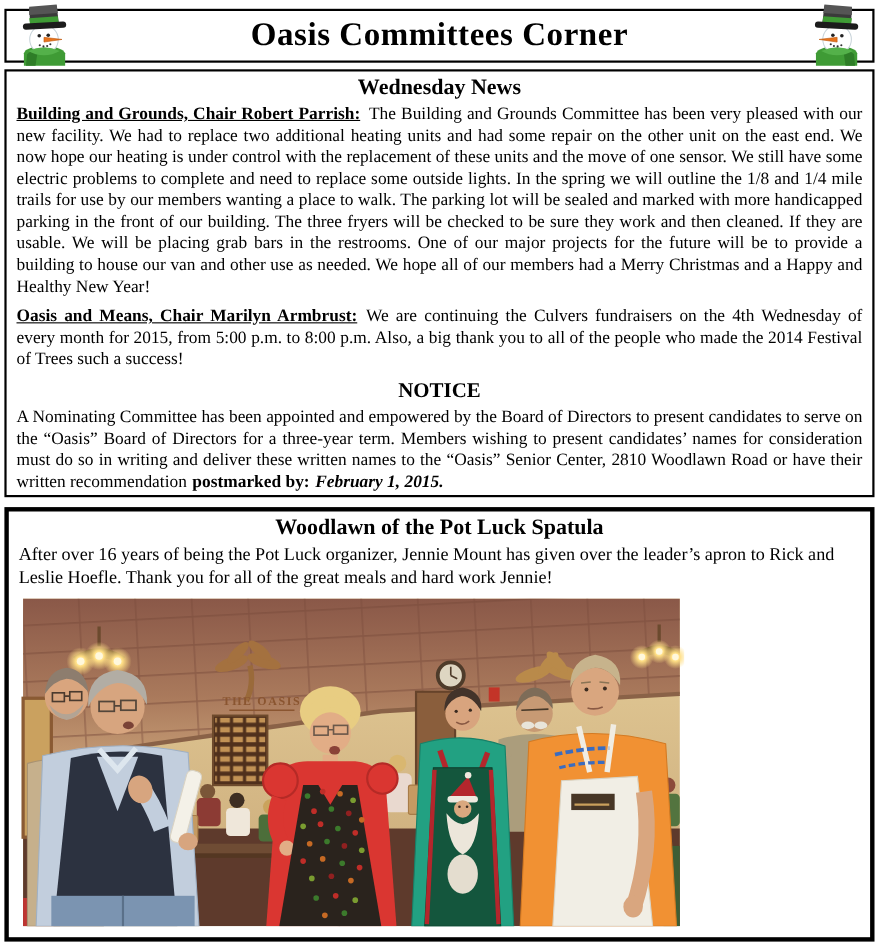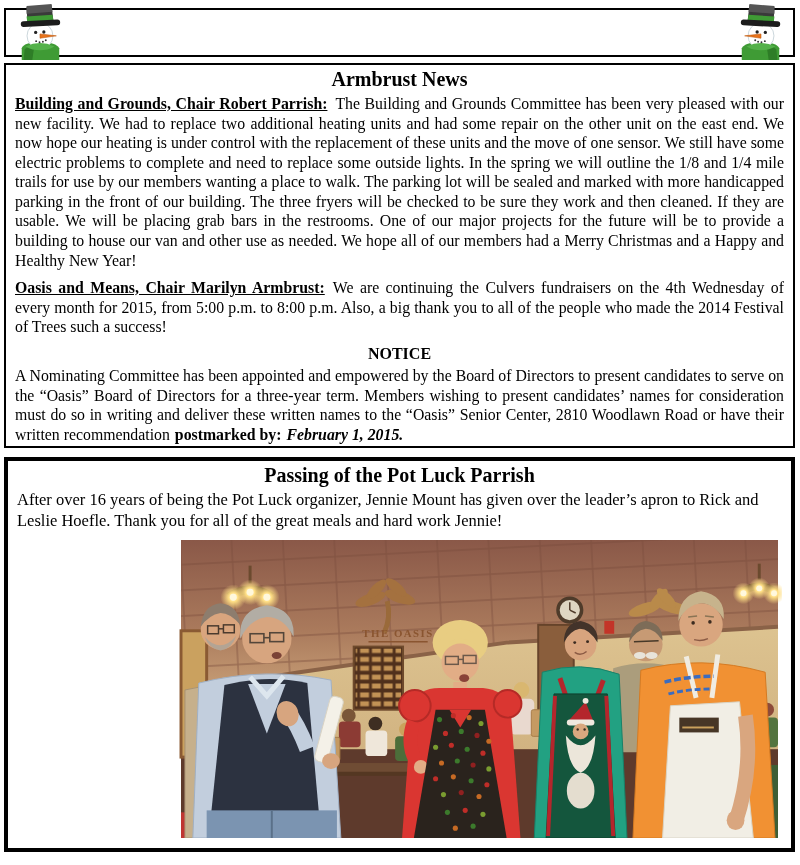--- a/index.html
+++ b/index.html
@@ -16,30 +16,30 @@
     margin:5px 0 0;font-size:30px;font-weight:bold;letter-spacing:.5px;
   }
   .snowman{position:absolute;top:-7px;width:50px;height:58px;display:block;}
   .snowman.left{left:9px;}
   .snowman.right{right:7px;transform:scaleX(-1);}
   .box{
     margin:6px 5px 0 4px;border:2px solid #000;padding:1px 9px 2px 9px;
   }
   .box.thick{border-width:4px;margin-top:9px;padding-bottom:10px;}
   h2{ text-align:center;font-size:20px;margin:2px 0 3px;font-weight:bold;}
-  h3.notice{ text-align:center;font-size:16px;margin:5px 0 2px;font-weight:bold;}
+  h3.notice{ text-align:center;font-size:19px;margin:5px 0 2px;font-weight:bold;}
   .para{
     font-size:15.8px;line-height:1.24;margin:3px 0 8px;text-align:justify;
   }
   .para.last{margin-bottom:0;}
   .lead{font-weight:bold;text-decoration:underline;margin-right:8px;}
   .pm{font-weight:bold;margin-left:5px;margin-right:5px;}
   .pm-date{font-weight:bold;font-style:italic;}
   .potluck-para{font-size:16.5px;line-height:1.25;margin:2px 0 6px;text-align:left;}
-  .photo-wrap{text-align:right;margin-top:8px;}
+  .photo-wrap{text-align:left;margin-top:8px;}
   .photo-wrap svg{display:inline-block;vertical-align:top;}
 </style>
 </head>
 <body>
 
 <header class="masthead">
   <span class="snowman left">
     <svg viewBox="0 0 52 58" width="50" height="58" aria-hidden="true">
       <g>
         <path d="M7 46 Q9 40 26 39 Q43 40 46 46 L46 58 L7 58 Z" fill="#3f9b35"></path>
@@ -53,20 +53,21 @@
         <circle cx="21.5" cy="29.5" r="1.7" fill="#222222"></circle>
         <circle cx="30" cy="29" r="1.7" fill="#222222"></circle>
         <polygon points="26,31 43,33 26,35.5" fill="#e8731c" stroke="#c05a10" stroke-width=".6"></polygon>
         <circle cx="22" cy="38.5" r="1" fill="#333333"></circle>
         <circle cx="25.5" cy="39.6" r="1" fill="#333333"></circle>
         <circle cx="29" cy="39.2" r="1" fill="#333333"></circle>
         <circle cx="32" cy="37.6" r="1" fill="#333333"></circle>
       </g>
     </svg>
   </span>
+  <h1>Oasis Committees Corner</h1>
   <span class="snowman right">
     <svg viewBox="0 0 52 58" width="50" height="58" aria-hidden="true">
       <g>
         <path d="M7 46 Q9 40 26 39 Q43 40 46 46 L46 58 L7 58 Z" fill="#3f9b35"></path>
         <path d="M10 47 Q14 43 20 44 L18 58 L9 58 Z" fill="#2e7d27"></path>
         <circle cx="26" cy="33" r="13.5" fill="#ffffff" stroke="#c9d4da" stroke-width="1"></circle>
         <path d="M11 44 Q26 37 41 44 Q34 48 26 48 Q18 48 11 44 Z" fill="#54b14a"></path>
         <polygon points="12,3 38,1 40,18 13,20" fill="#3a3a3a"></polygon>
         <polygon points="12,2 38,0 39,8 12,10" fill="#555555"></polygon>
         <polygon points="12,13 39,11 40,18 13,20" fill="#3f9b35"></polygon>
@@ -77,39 +78,39 @@
         <circle cx="22" cy="38.5" r="1" fill="#333333"></circle>
         <circle cx="25.5" cy="39.6" r="1" fill="#333333"></circle>
         <circle cx="29" cy="39.2" r="1" fill="#333333"></circle>
         <circle cx="32" cy="37.6" r="1" fill="#333333"></circle>
       </g>
     </svg>
   </span>
 </header>
 
 <section class="box">
-  <h2>Armbrust News</h2>
+  <h2>Wednesday News</h2>
 
   <p class="para">
     <span class="lead">Building and Grounds, Chair Robert Parrish:</span><span>The Building and Grounds Committee has been very pleased with our new facility.  We had to replace two additional heating units and had some repair on the other unit on the east end.  We now hope our heating is under control with the replacement of these units and the move of one sensor. We still have some electric problems to complete and need to replace some outside lights.  In the spring we will outline the 1/8 and 1/4 mile trails for use by our members wanting a place to walk.  The parking lot will be sealed and marked with more handicapped parking in the front of our building.  The three fryers will be checked to be sure they work and then cleaned.  If they are usable. We will  be placing grab bars in the restrooms.  One of our major projects for the future will be to provide a building to house our van and other use as needed.  We hope all of our members had a Merry Christmas and a Happy and Healthy New Year!</span>
   </p>
 
   <p class="para">
     <span class="lead">Oasis and Means, Chair Marilyn Armbrust:</span><span>We are continuing the Culvers fundraisers on the 4th Wednesday of every month for 2015, from 5:00 p.m. to 8:00 p.m.  Also, a big thank you to all of the people who made the 2014 Festival of Trees such a success!</span>
   </p>
 
   <h3 class="notice">NOTICE</h3>
 
   <p class="para last">
     <span>A Nominating Committee has been appointed and empowered by the Board of Directors to present candidates to serve on the “Oasis” Board of Directors for a three-year term. Members wishing to present candidates’ names for consideration must do so in writing and deliver these written names to the “Oasis” Senior Center, 2810 Woodlawn Road or have their written recommendation</span><span class="pm">postmarked by:</span><span class="pm-date">February 1, 2015.</span>
   </p>
 </section>
 
 <section class="box thick">
-  <h2>Passing of the Pot Luck Parrish</h2>
+  <h2>Woodlawn of the Pot Luck Spatula</h2>
   <p class="potluck-para">After over 16 years of being the Pot Luck organizer, Jennie Mount has given over the leader’s apron to Rick and Leslie Hoefle.  Thank you for all of the great meals and hard work Jennie!</p>
 
   <div class="photo-wrap">
     <svg viewBox="0 0 605 302" width="605" height="298" role="img" aria-label="Group of people at the Oasis hall passing a Santa-print apron; woman in red floral dress, woman in teal shirt with Santa apron, man in orange shirt wearing a white apron">
       <defs>
         <linearGradient id="gCeil" x1="0" y1="0" x2="0" y2="1">
           <stop offset="0" stop-color="#8a5848"></stop>
           <stop offset=".6" stop-color="#aa7a5c"></stop>
           <stop offset="1" stop-color="#c79e76"></stop>
         </linearGradient>

